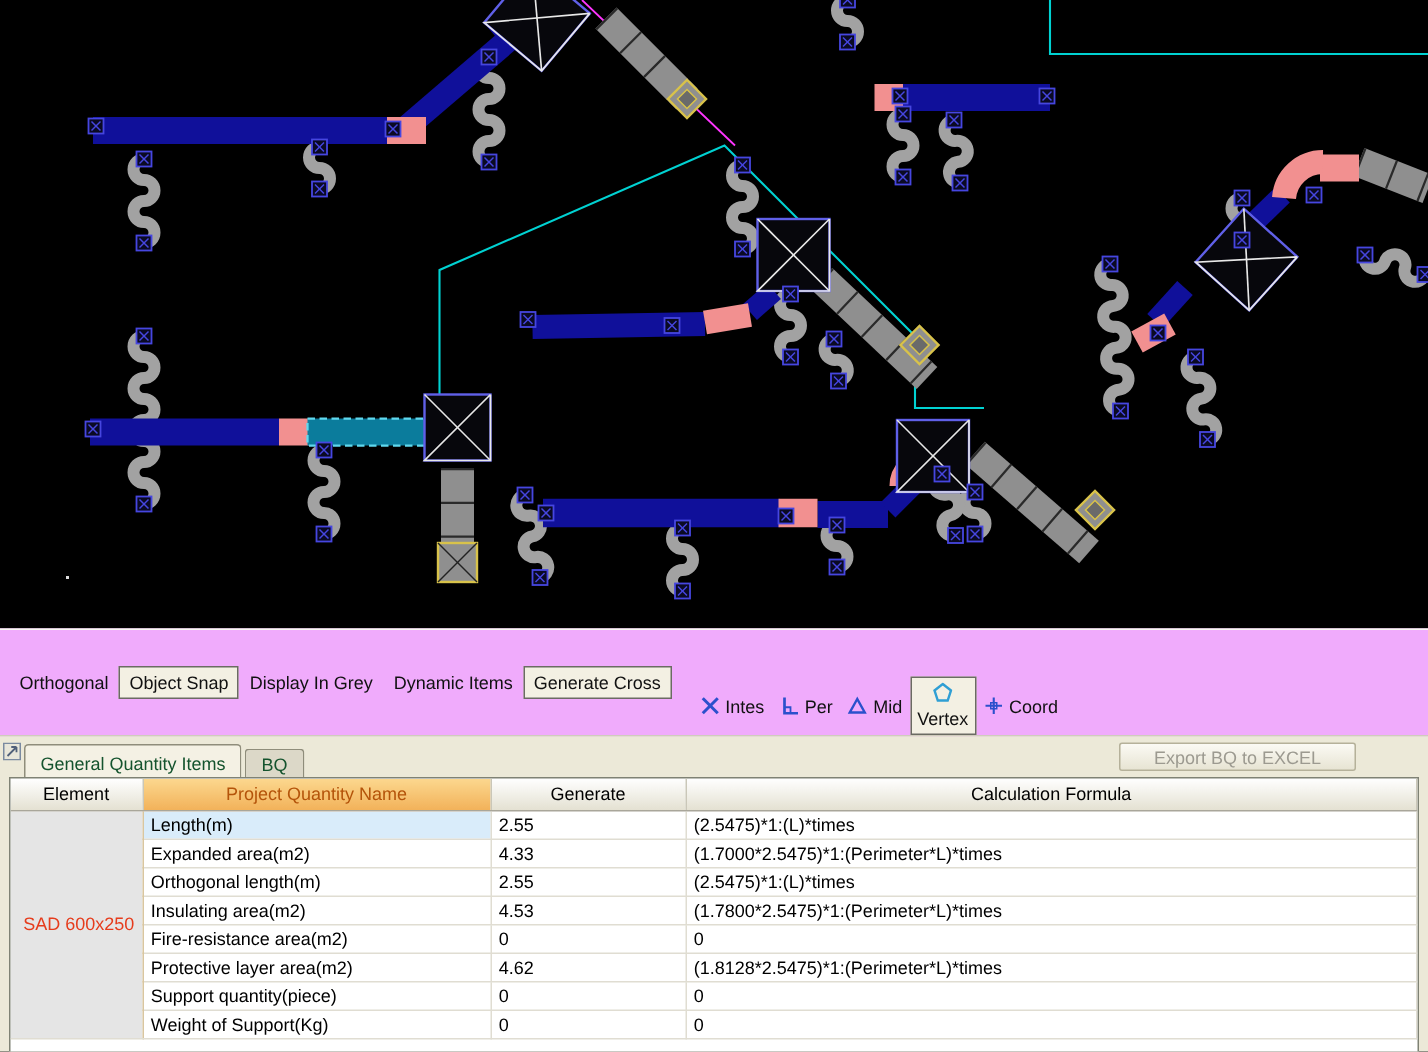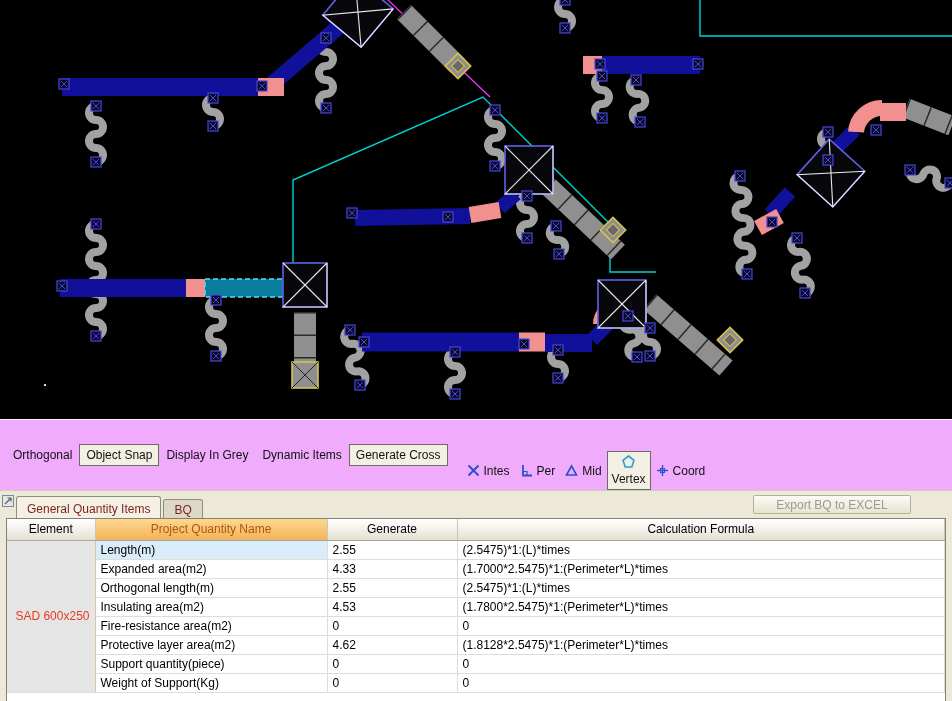--- a/index.html
+++ b/index.html
@@ -17,24 +17,24 @@
   .tb-item { padding:4px 7px; white-space:nowrap; cursor:default; }
   .tb-item.on { border:1px solid #6b6b63; background:#f3f0e3; padding:3px 6px; }
   .snap-group { display:flex; align-items:center; margin-left:14px; }
   .snap-item { display:flex; align-items:center; gap:4px; padding:4px 5px; white-space:nowrap;margin-top:31px; }
   .snap-item.on { border:1px solid #6b6b63; background:#f3f0e3; padding:3px 4px;flex-direction:column; }
   .snap-item svg { display:block; }
 
   
   .tabbar { flex:0 0 27px; position:relative; display:flex; align-items:flex-end; padding-left:16px; background:#ece9d8; }
   .pin { position:absolute; left:2px; top:4px; width:12px; height:12px; }
-  .tab { font-size:12px; color:#7f1d1d; background:#dcd8c8; border:1px solid #8f8d7b; border-bottom:none;
+  .tab { font-size:12px; color:#14532d; background:#dcd8c8; border:1px solid #8f8d7b; border-bottom:none;
          border-radius:3px 3px 0 0; padding:3px 10px 2px; margin-right:2px; height:19px; }
   .tab.on { background:#f4f1e4; height:22px; padding-top:5px; position:relative; z-index:2; }
-  .export { position:absolute; right:41px; top:4px; width:158px; height:19px; font-size:12px;
+  .export { position:absolute; right:48px; top:4px; width:158px; height:19px; font-size:12px;
             font-family:"Liberation Sans", sans-serif; color:#9c9a90;
             background:linear-gradient(#fbfaf4,#e7e4d3); border:1px solid #b5b19a; border-radius:2px; }
 
   
   .grid-wrap { flex:0 0 220px; margin:0 6px; border:1px solid #7f8274; background:#fff; overflow:hidden; }
   table { border-collapse:collapse; width:100%; table-layout:fixed; font-size:12px; color:#000; }
   th { height:21px; font-weight:normal; background:linear-gradient(#ffffff,#e4e1d2);
        border-right:1px solid #cac7b8; border-bottom:1px solid #a9a69a;
        padding:0 4px; overflow:hidden; white-space:nowrap; }
   th.pqn { background:linear-gradient(#fcd88f,#f2b25a); color:var(--header-orange-text,#b4540a); }

